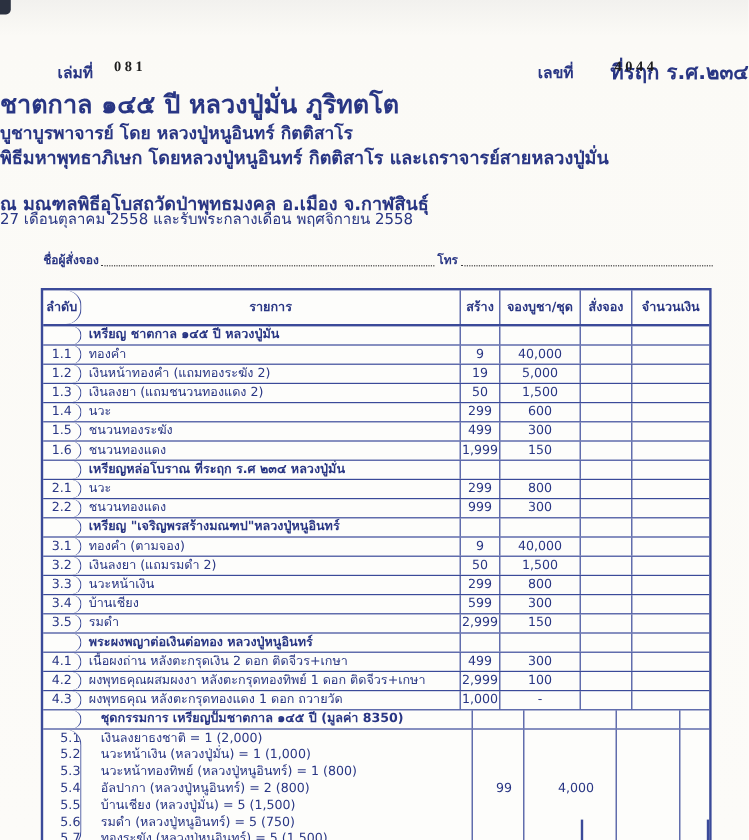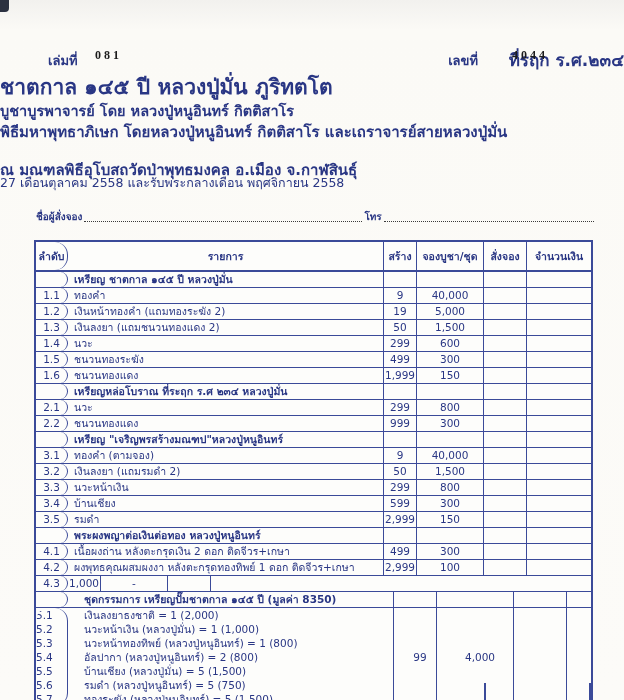--- a/index.html
+++ b/index.html
@@ -52,21 +52,21 @@
   .c-made{flex:0 0 33px;text-align:center;}
   .c-price{flex:0 0 67px;text-align:center;}
   .c-order{flex:0 0 43px;}
   .c-amount{flex:0 0 64px;}
   .c.last{border-right:none;}
   
   .trow.group{height:98px;border-bottom:none;}
   .group .c{display:flex;flex-direction:column;justify-content:flex-start;}
   .group .c-made,.group .c-price{justify-content:center;align-items:center;flex-direction:row;}
   .gl{height:14px;line-height:14px;font-size:10.5px;}
-  .group .c-no .gl{text-align:left;}
+  .group .c-no .gl{text-align:right;}
   
   .stub{position:absolute;top:683px;height:17px;width:1.6px;background:var(--bd);}
   .stub1{left:484px;}
   .stub2{left:589px;}
 </style>
 </head>
 <body>
 
 <div class="page">
   <div class="corner-mark"></div>
@@ -250,20 +250,21 @@
         <div class="trow">
     <div class="c c-no">4.2</div>
     <div class="c c-name">ผงพุทธคุณผสมผงงา หลังตะกรุดทองทิพย์ 1 ดอก ติดจีวร+เกษา</div>
     <div class="c c-made">2,999</div>
     <div class="c c-price">100</div>
     <div class="c c-order"></div>
     <div class="c c-amount last"></div>
   </div>
         <div class="trow">
     <div class="c c-no">4.3</div>
+    <div class="c c-name">ผงพุทธคุณ หลังตะกรุดทองแดง 1 ดอก ถวายวัด</div>
     <div class="c c-made">1,000</div>
     <div class="c c-price">-</div>
     <div class="c c-order"></div>
     <div class="c c-amount last"></div>
   </div>
         <div class="trow section">
     <div class="c c-no"></div>
     <div class="c c-name">ชุดกรรมการ เหรียญปั๊มชาตกาล ๑๔๕ ปี (มูลค่า 8350)</div>
     <div class="c c-made"></div>
     <div class="c c-price"></div>

